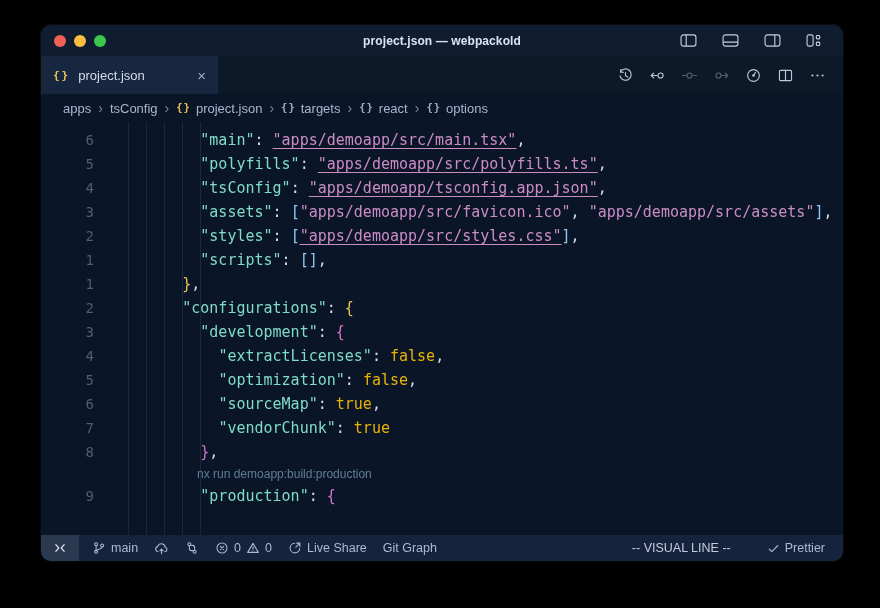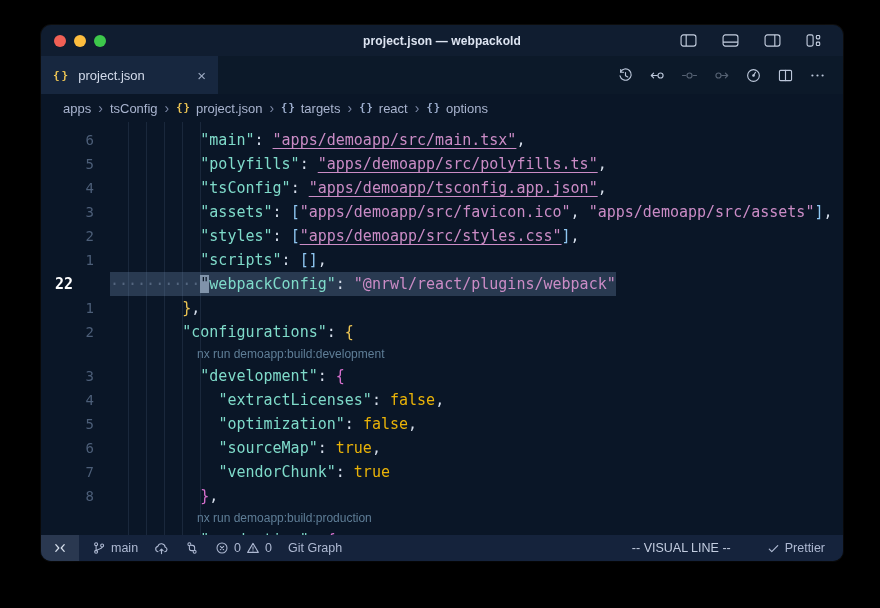--- a/index.html
+++ b/index.html
@@ -264,39 +264,32 @@
             <span class="num">2</span>
           </span>
           <span class="code"><span class="ws">          </span><span class="key">"styles"</span><span class="pun">: </span><span class="arr">[</span><span class="lnk">"apps/demoapp/src/styles.css"</span><span class="arr">]</span><span class="pun">,</span></span>
         </div>
         <div class="row">
           <span class="gutter">
             <span class="num">1</span>
           </span>
           <span class="code"><span class="ws">          </span><span class="key">"scripts"</span><span class="pun">: </span><span class="arr">[]</span><span class="pun">,</span></span>
         </div>
-        <div class="row current">
-          <span class="gutter">
-            <span class="num">22</span>
-          </span>
-          <span class="code"><span class="sel"><span class="dots">··········</span><span class="cursor">"</span><span class="key">webpackConfig"</span><span class="pun">: </span><span class="str">"@nrwl/react/plugins/webpack"</span></span></span>
-        </div>
         <div class="row">
           <span class="gutter">
             <span class="num">1</span>
           </span>
           <span class="code"><span class="ws">        </span><span class="b1">}</span><span class="pun">,</span></span>
         </div>
         <div class="row">
           <span class="gutter">
             <span class="num">2</span>
           </span>
           <span class="code"><span class="ws">        </span><span class="key">"configurations"</span><span class="pun">: </span><span class="b1">{</span></span>
         </div>
-        <div class="lens-row">nx run demoapp:build:development</div>
         <div class="row">
           <span class="gutter">
             <span class="num">3</span>
           </span>
           <span class="code"><span class="ws">          </span><span class="key">"development"</span><span class="pun">: </span><span class="b2">{</span></span>
         </div>
         <div class="row">
           <span class="gutter">
             <span class="num">4</span>
           </span>
@@ -383,20 +376,29 @@
           <span>0</span>
           <span class="ic">
             <svg viewBox="0 0 16 16" width="14" height="14" fill="none" stroke="currentColor" stroke-width="1.2" stroke-linecap="round" stroke-linejoin="round">
               <path d="M8 2.7L14.1 13H1.9z"></path>
               <path d="M8 6.7v2.7M8 11.3v.2"></path>
             </svg>
           </span>
           <span>0</span>
         </div>
         <div class="sb-item">
+          <span class="ic">
+            <svg viewBox="0 0 16 16" width="14" height="14" fill="none" stroke="currentColor" stroke-width="1.2" stroke-linecap="round" stroke-linejoin="round">
+              <path d="M13.4 8.4A5.5 5.5 0 117.6 2.6"></path>
+              <path d="M9.8 2.4h3.8v3.8M13.4 2.6L8.9 7.1"></path>
+            </svg>
+          </span>
+          <span>Live Share</span>
+        </div>
+        <div class="sb-item">
           <span>Git Graph</span>
         </div>
       </div>
     <div class="sb-right" id="sb-right">
         <div class="sb-item vim">
           <span>-- VISUAL LINE --</span>
         </div>
         <div class="sb-item">
           <span class="ic">
             <svg viewBox="0 0 16 16" width="13" height="13" fill="none" stroke="currentColor" stroke-width="1.5" stroke-linecap="round" stroke-linejoin="round">

